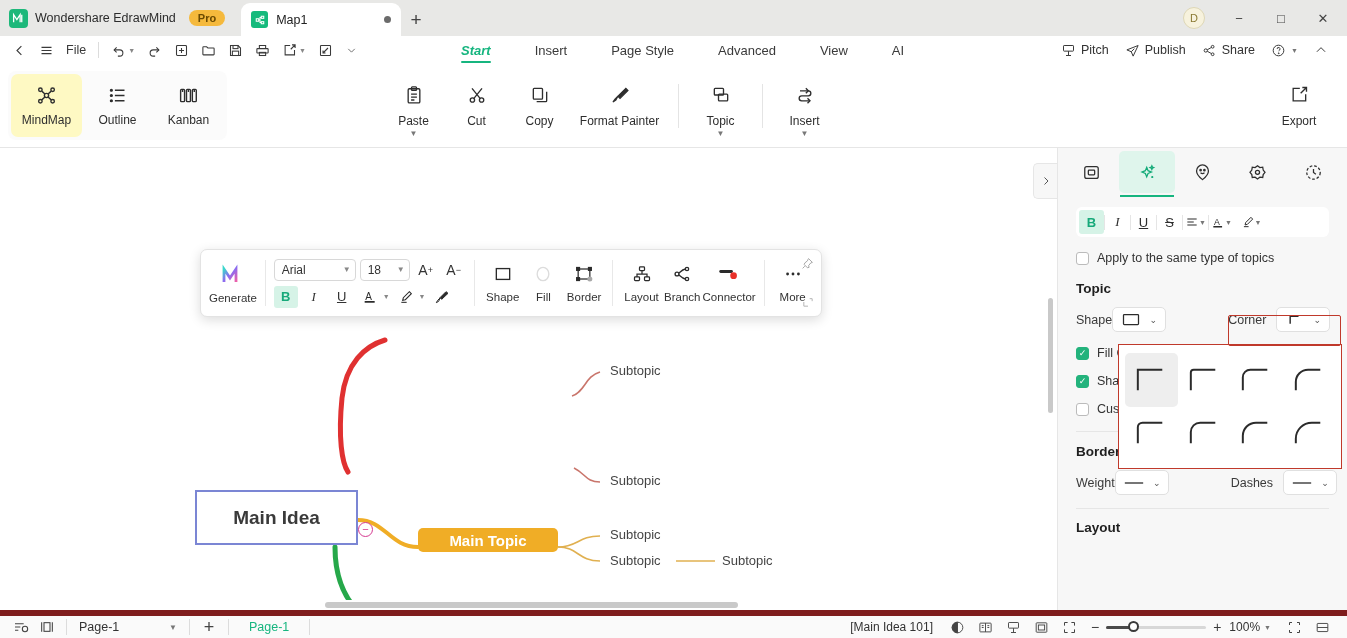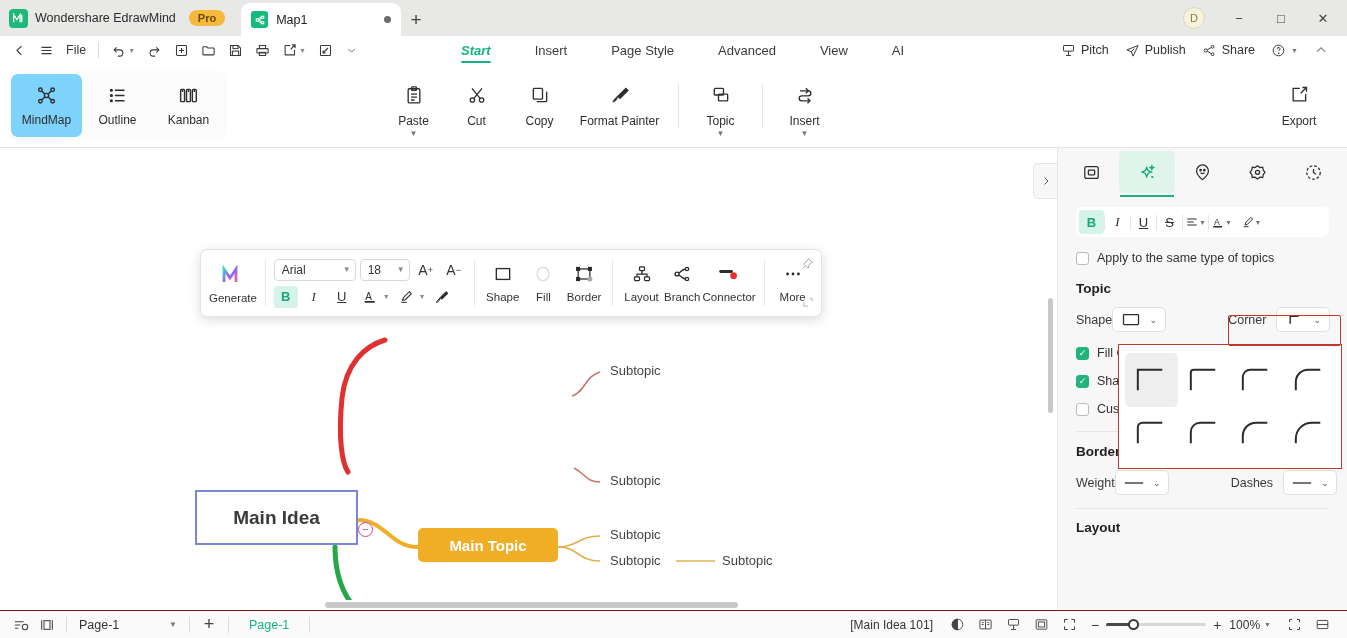--- a/index.html
+++ b/index.html
@@ -83,21 +83,21 @@
   }
   .viewgroup{
     display:flex; align-items:center; margin-left:8px;
     background:#fbfbfb; border-radius:8px; padding:3px;
   }
   .vtool{
     width:71px;height:63px;border-radius:7px;
     display:flex;flex-direction:column;align-items:center;justify-content:center;gap:7px;
     font-size:12px;color:#2e2e2e;
   }
-  .vtool.sel{ background:#7dd3fc;}
+  .vtool.sel{ background:#fef9c3;}
   .rb-center{ display:flex; align-items:center; margin-left:155px; }
   .rtool{
     position:relative;
     width:63px;height:68px;
     display:flex;flex-direction:column;align-items:center;justify-content:flex-start;
     padding-top:13px; gap:9px;
     font-size:12px;color:#2e2e2e;
   }
   .rtool.wide{ width:97px;}
   .rtool .caret{ position:absolute; bottom:2px; left:50%; transform:translateX(-50%);
@@ -117,21 +117,21 @@
   .node{
     position:absolute; display:flex;align-items:center;justify-content:center;
     font-weight:bold; white-space:nowrap;
   }
   .main-idea{
     left:195px; top:342px; width:163px; height:55px;
     background:#fff; border:2px solid #7b86d4;
     color:#3a3a3a; font-size:19px;
   }
   .mt-orange{
-    left:418px; top:380px; width:140px; height:34px;
+    left:418px; top:380px; width:140px; height:24px;
     background:#f0ad26; border-radius:5px; color:#fff; font-size:15px;
   }
   .sub{
     position:absolute; font-size:13px; color:#444; white-space:nowrap;
   }
   .collapse-btn{
     position:absolute; left:358px; top:374px; width:15px;height:15px;
     border:1.4px solid #d63b91; border-radius:50%;
     display:flex;align-items:center;justify-content:center;
     color:#d63b91; font-size:11px; line-height:1; background:#fff;
@@ -232,21 +232,21 @@
     position:absolute; left:1033px; top:163px; width:24px;height:36px;
     background:#f7f7f7; border:1px solid #e6e6e6; border-right:none;
     border-radius:5px 0 0 5px;
     display:flex;align-items:center;justify-content:center; color:#555;font-size:12px;
     z-index:20;
   }
 
   
   .status{
     position:absolute; left:0; bottom:0; width:1347px; height:28px;
-    background:#fafafa; border-top:1px solid #7f1d1d;
+    background:#fafafa; border-top:6px solid #7f1d1d;
     display:flex; align-items:center; padding:0 8px; font-size:12px; color:#3a3a3a;
   }
   .st-ic{ width:26px;height:22px;display:flex;align-items:center;justify-content:center;color:#444;}
   .pagesel{
     display:flex;align-items:center; width:110px; height:22px; padding:0 6px;
     font-size:12.5px; color:#333;
   }
   .pagesel .cv{ margin-left:auto;font-size:8px;color:#777;}
   .pagename{ color:#16b57f; font-size:12.5px; padding:0 14px;}
   .st-right{ margin-left:auto; display:flex;align-items:center;gap:2px;padding-right:4px;}

